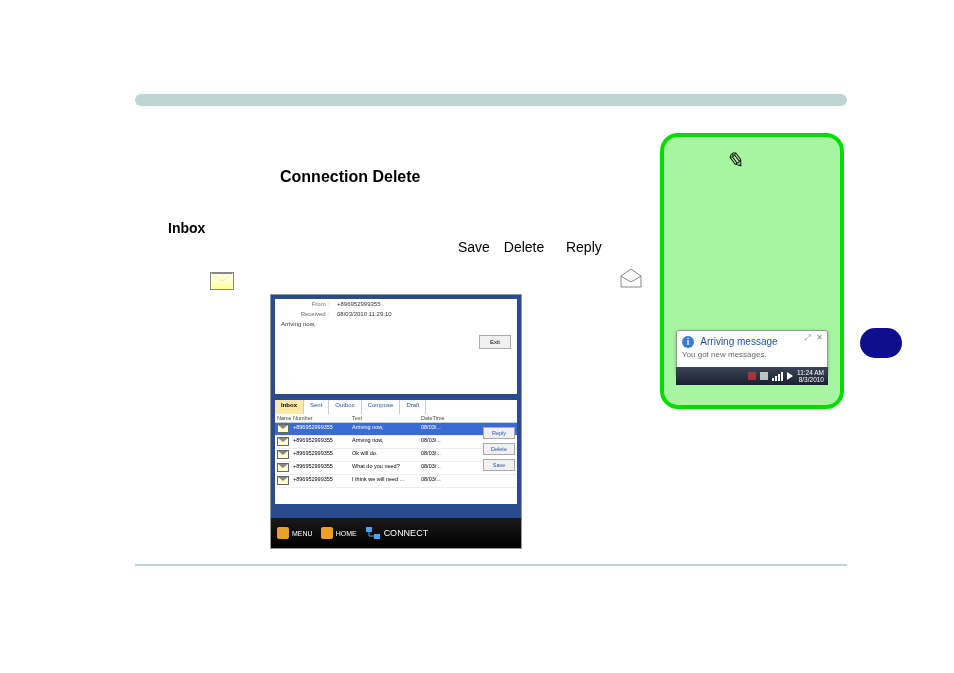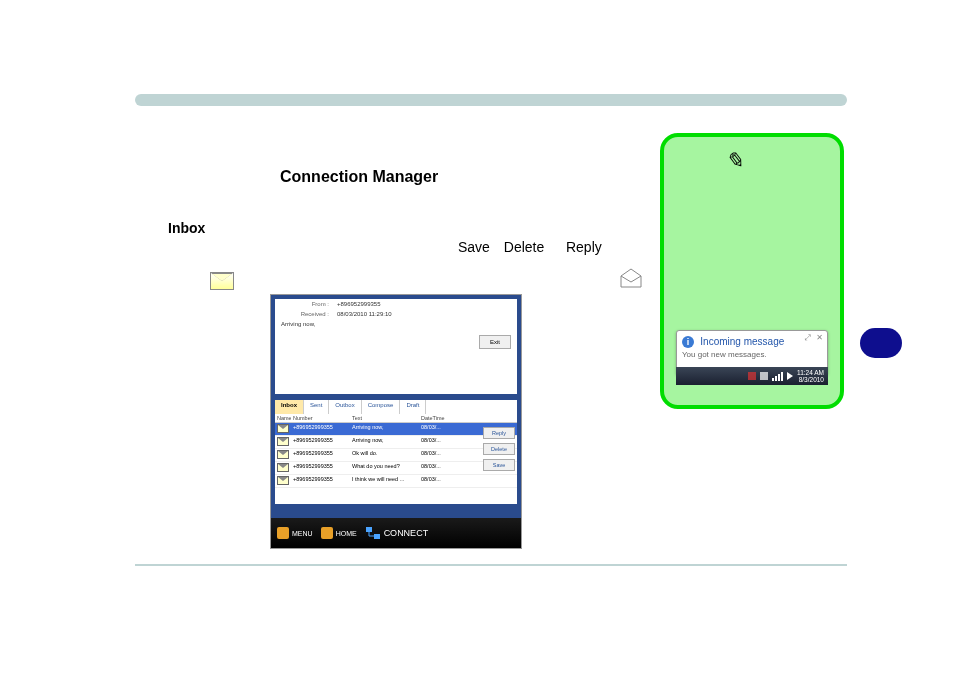--- a/index.html
+++ b/index.html
@@ -54,21 +54,21 @@
   .tray-bar .clock{color:#fff;font-size:6.5px;line-height:7px;text-align:right}
   .page-btn{position:absolute;top:328px;left:860px;width:42px;height:30px;background:#0e0e8e;border-radius:15px}
   .mini-env{width:10px;height:7px;border:1px solid #666;background:#ffffcc;position:relative;display:inline-block}
   .mini-env:before{content:"";position:absolute;top:0;left:0;width:0;height:0;border-left:5px solid transparent;border-right:5px solid transparent;border-top:4px solid #888}
 </style>
 </head>
 <body>
 
 <div class="hr-top"></div>
 
-<div class="title-main">Connection Manager</div>
+<div class="title-main">Connection Delete</div>
 <div class="inbox-lbl">Inbox</div>
 <div class="save-delete-reply sdr">
   <span>Save</span>
   <span>Delete</span>&nbsp;&nbsp;
   <span>Reply</span>
 </div>
 
 <div class="ico-closed"></div>
 <div class="ico-open">
   <svg viewBox="0 0 22 20">
@@ -159,21 +159,21 @@
     </div>
   </div>
 </div>
 
 <div class="note-box"></div>
 <div class="pen">✎</div>
 
 <div class="tray">
   <div class="tray-pop">
     <span class="info-ico">i</span>
-    <span class="title">Incoming message</span>
+    <span class="title">Arriving message</span>
     <span class="pin">⤢</span>
     <span class="x">✕</span>
     <div class="sub">You got new messages.</div>
   </div>
   <div class="tray-bar">
     <div class="sys-ico" style="background:#d33"></div>
     <div class="sys-ico"></div>
     <div class="bars">
         <span style="height:3px"></span>
         <span style="height:5px"></span>

